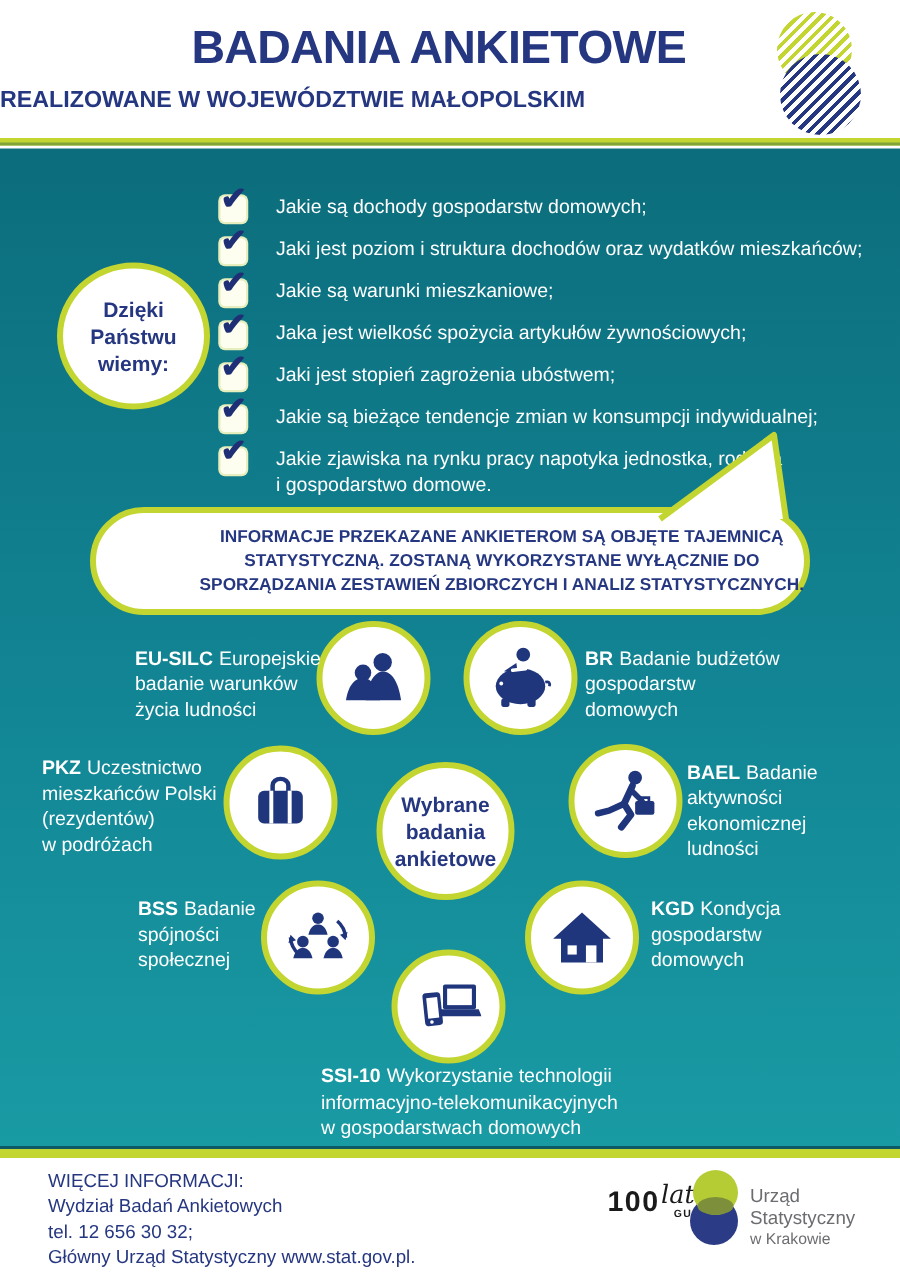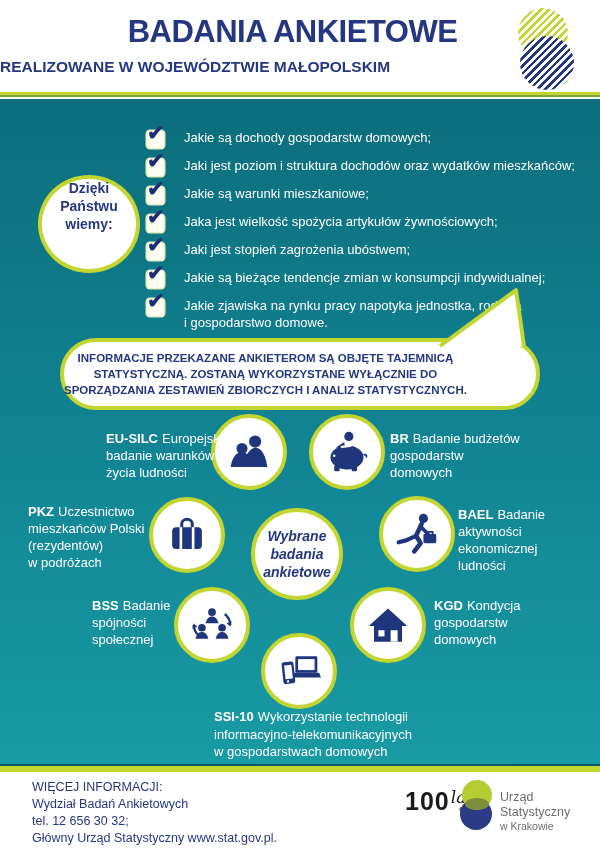--- a/index.html
+++ b/index.html
@@ -34,53 +34,53 @@
   .checklist { position:absolute; left:147px; top:31px; display:flex; flex-direction:column; gap:10px; width:430px; }
   .check-row { display:flex; align-items:flex-start; }
   .check-box { position:relative; flex:0 0 17px; width:17px; height:17px; margin-top:1px;
                background:#fdfeef; border-radius:3px; box-shadow:0 0 0 1.5px #e7eebe; }
   .check-mark { position:absolute; left:0px; top:-9px; font-size:21px; line-height:21px;
                 color:#1e2f75; font-weight:bold; }
   .check-text { margin-left:20px; color:#ffffff; font-size:13px; line-height:16.5px; white-space:pre-line; }
 
   .know-circle { position:absolute; left:38px; top:76px; width:102px; height:98px;
                  background:#ffffff; border:4px solid #c3d530; border-radius:50%;
-                 display:flex; align-items:flex-start; justify-content:center; }
+                 display:flex; align-items:center; justify-content:center; }
   .know-circle span { color:#263781; font-weight:bold; font-size:14px; line-height:18px;
                  text-align:center; white-space:pre-line; }
 
   .bubble { position:absolute; left:60px; top:239px; width:480px; height:72px;
             background:#ffffff; border:4px solid #c3d530; border-radius:36px; z-index:1;
-            display:flex; align-items:center; justify-content:flex-start; }
+            display:flex; align-items:center; justify-content:flex-end; }
   .bubble span { color:#263781; font-weight:bold; font-size:11.5px; line-height:16px;
             text-align:center; white-space:pre-line; }
   .bubble-tail { position:absolute; left:432px; top:187px; z-index:2; }
 
   
   .icon-circle { position:absolute; width:76px; height:76px; border-radius:50%;
                  background:#ffffff; border:4px solid #c3d530;
                  display:flex; align-items:center; justify-content:center; }
   .center-circle { position:absolute; left:251px; top:409px; width:92px; height:92px;
                  border-radius:50%; background:#ffffff; border:4px solid #c3d530;
                  display:flex; align-items:center; justify-content:center; }
   .center-circle span { color:#263781; font-weight:bold; font-size:14px; line-height:18px;
-                 text-align:center; white-space:pre-line;font-style:italic; }
+                 text-align:center; white-space:pre-line; }
 
   .survey-text { position:absolute; color:#ffffff; font-size:13px; line-height:17px; }
   .survey-text b { margin-right:4px; }
   .sdesc { white-space:pre-line; }
 
   svg.icn { display:block; }
 
   
   .footer { position:absolute; left:0; top:772px; width:600px; height:77px; background:#ffffff; }
   .contact { position:absolute; left:32px; top:7px; color:#263781; font-weight:normal;
              font-size:12.5px; line-height:17px; }
   .logo100 { position:absolute; left:405px; top:17px; display:flex; align-items:flex-start; color:#1a1a1a; }
-  .logo100 .num { font-size:25px; font-weight:bold; letter-spacing:1px; line-height:25px; }
+  .logo100 .num { font-size:19px; font-weight:bold; letter-spacing:1px; line-height:25px; }
   .logo100 .lat { font-family:"DejaVu Serif", serif; font-style:italic; font-size:17px; line-height:17px; margin-left:1px; }
   .logo100 .gus { font-size:7px; font-weight:bold; letter-spacing:1px; color:#1a1a1a; margin-top:17px; margin-left:-14px; }
   .us-logo { position:absolute; left:460px; top:8px; width:34px; height:56px; }
   .us-logo .c1 { position:absolute; left:2px; top:0; width:30px; height:30px; border-radius:50%; background:#b5cc34; }
   .us-logo .c2 { position:absolute; left:0; top:18px; width:32px; height:32px; border-radius:50%; background:#2b3b86; }
   .us-logo .lens { position:absolute; left:5px; top:18px; width:24px; height:12px; border-radius:50%; background:#7d8f3a; }
   .us-text { position:absolute; left:500px; top:18px; color:#6c6d70; }
   .us-text .l1 { font-size:12.5px; line-height:15px; }
   .us-text .l2 { font-size:10.5px; line-height:12px; }
 </style>
@@ -167,21 +167,21 @@
     </div>
 
     <div class="icon-circle" style="left:211px; top:315px;">
       <svg class="icn" width="42" height="42" viewBox="0 0 48 48" fill="#1f367d">
         <circle cx="31" cy="12" r="7"></circle>
         <path d="M18 41 C20 24 27 19 31 19 C38 19 43 27 45 41 Z"></path>
         <circle cx="16" cy="20" r="6.3"></circle>
         <path d="M3 41 C5 28 11 24 16 24 C23 24 27 32 29 41 Z"></path>
       </svg>
     </div>
-    <div class="survey-text" style="left:106px; top:331px; width:132px;">
+    <div class="survey-text" style="left:90px; top:331px; width:132px;">
       <b>EU-SILC</b><span class="sdesc">Europejskie
 badanie warunków
 życia ludności</span>
     </div>
 
     <div class="icon-circle" style="left:309px; top:315px;">
       <svg class="icn" width="44" height="44" viewBox="0 0 48 48" fill="#1f367d">
         <circle cx="26" cy="7" r="5"></circle>
         <path d="M12 19 L21 13 L22 21 Z"></path>
         <ellipse cx="24" cy="30" rx="18" ry="13"></ellipse>

